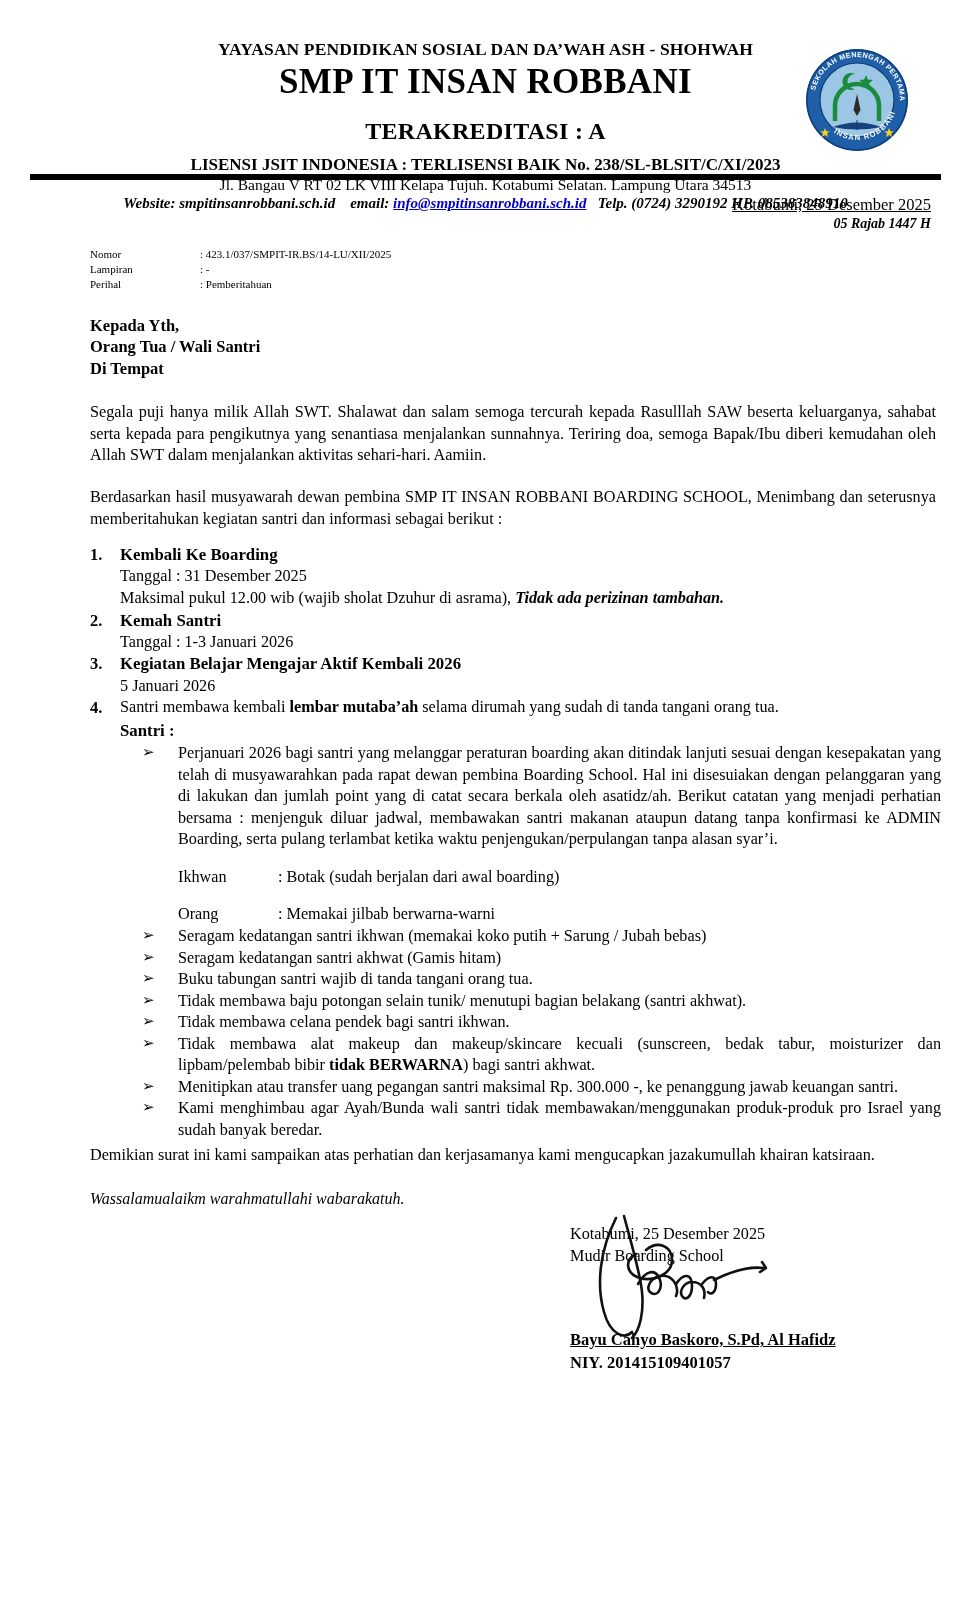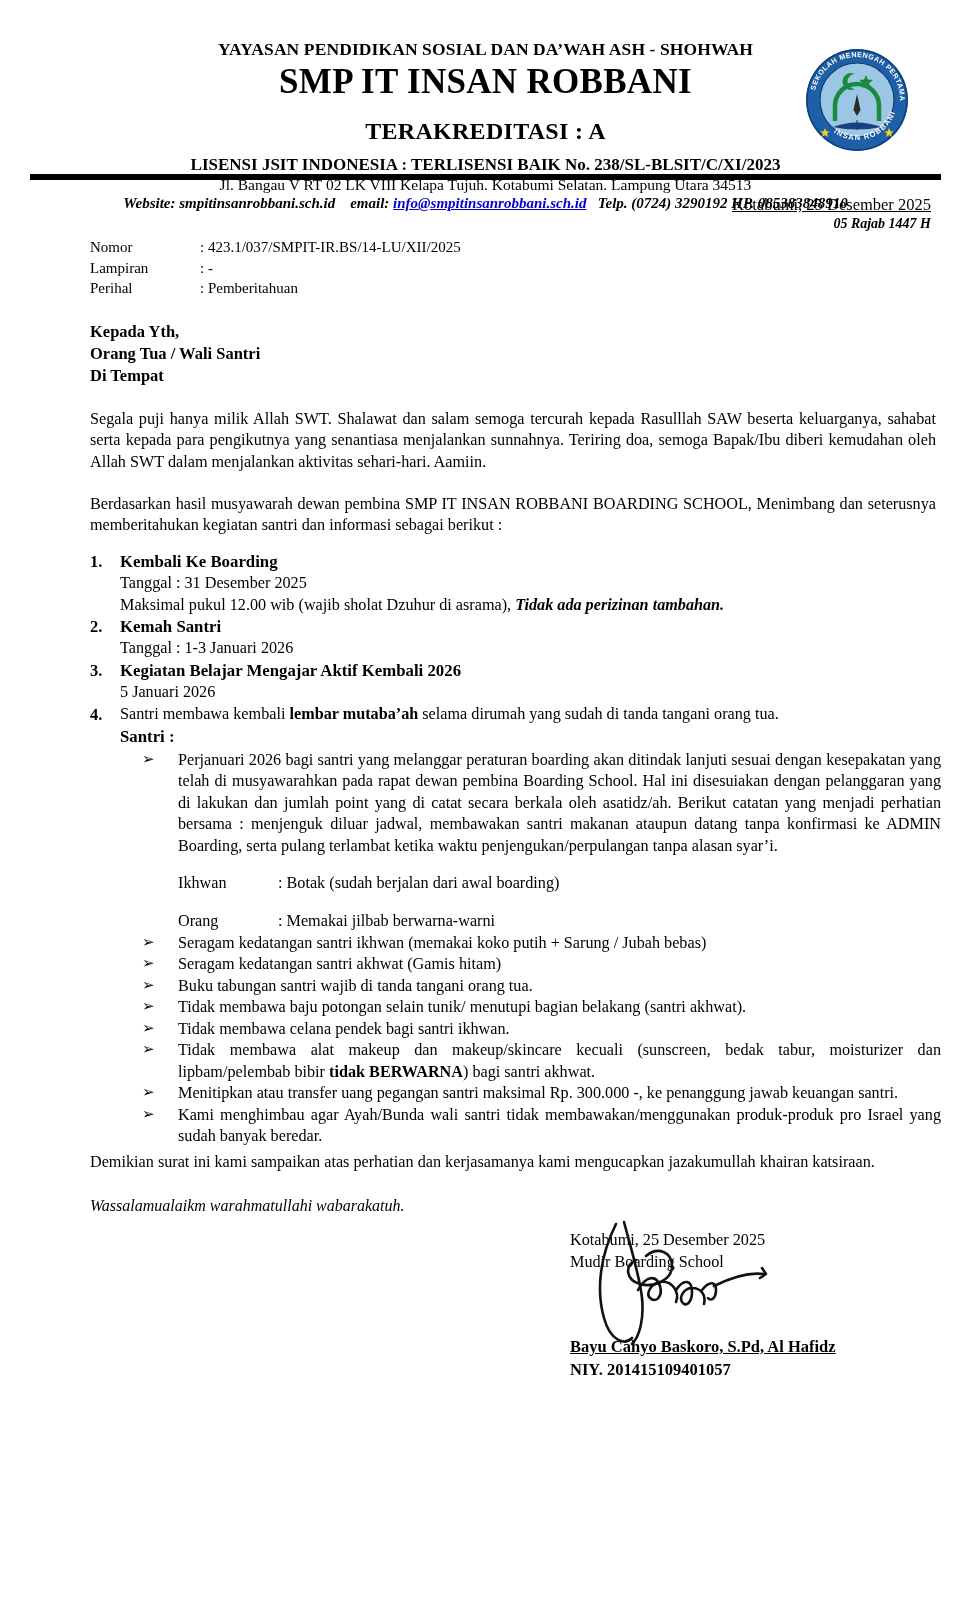--- a/index.html
+++ b/index.html
@@ -142,24 +142,24 @@
     font-size: 16.5px;
     text-decoration: underline;
   }
   .dateblock .d2 {
     font-size: 14px;
     font-weight: bold;
     font-style: italic;
   }
 
   .refblock {
-    margin-top: 4px;
+    margin-top: 14px;
     margin-left: 60px;
     line-height: 1.38;
-    font-size: 15px;
+    font-size: 11px;
   }
   .refrow { display: flex; }
   .refrow .rk { width: 110px; flex: 0 0 110px; }
   .refrow .rv { flex: 1; }
 
   .addressee {
     margin-top: 22px;
     margin-left: 60px;
     font-weight: bold;
     font-size: 16.5px;

